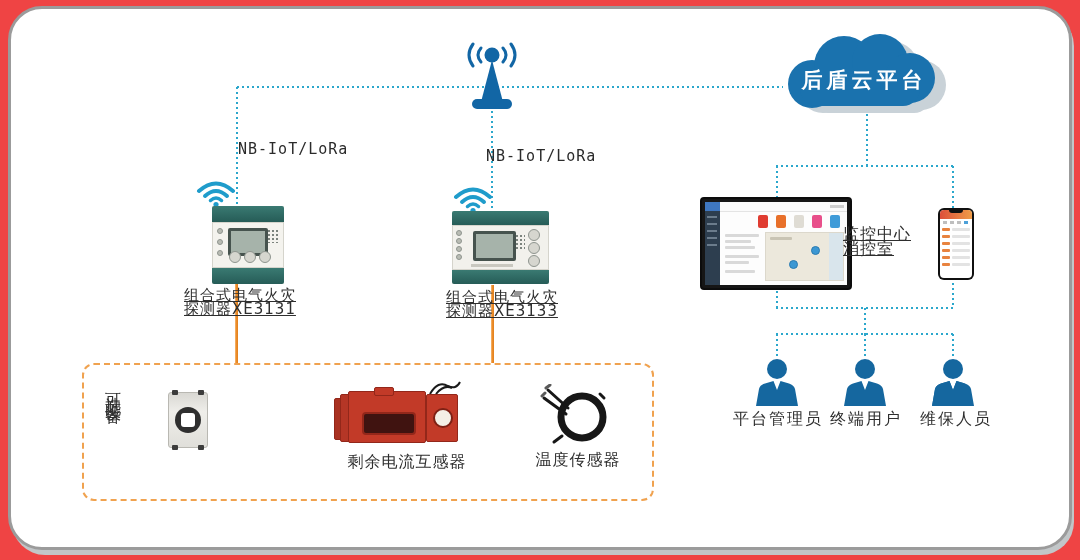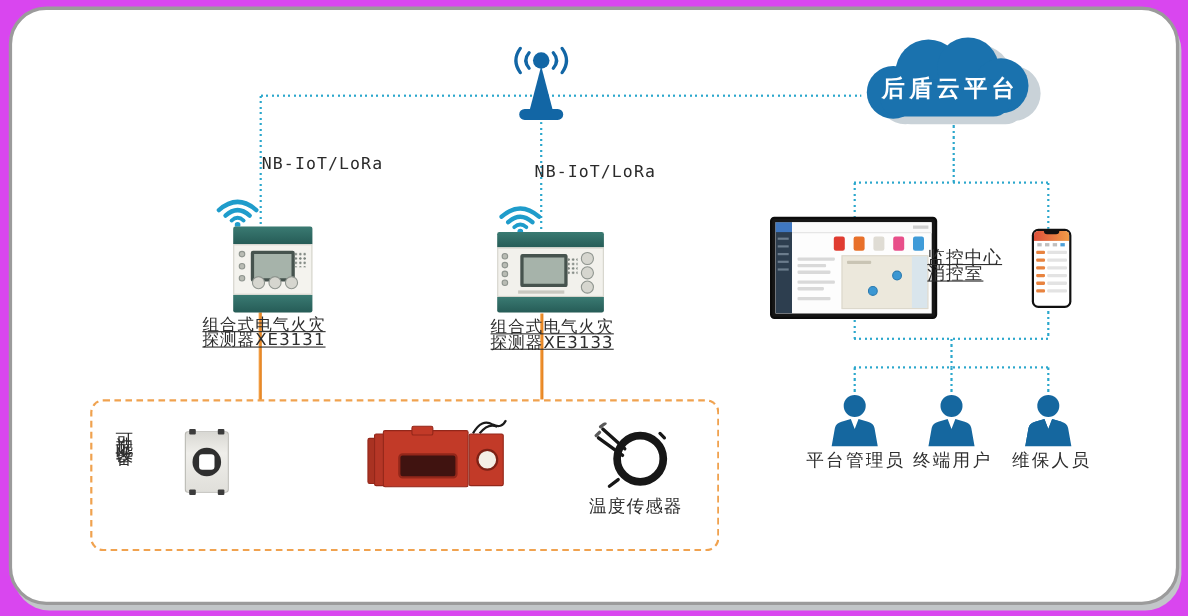--- a/index.html
+++ b/index.html
@@ -1,16 +1,16 @@
 <!DOCTYPE html>
 <html><head>
 <meta charset="utf-8">
 <style>
   html,body{margin:0;padding:0;background:#fff;}
-  .stage{position:relative;width:1080px;height:560px;background:#d946ef;overflow:hidden;
+  .stage{position:relative;width:1080px;height:560px;background:#ef4444;overflow:hidden;
          font-family:"DejaVu Sans","Liberation Sans",sans-serif;color:#333;}
   .card{position:absolute;left:8px;top:6px;width:1058px;height:538px;border:3px solid #9b9b9b;
         border-radius:34px;background:#fff;box-shadow:3px 6px 0 -1px #c2c6c8;}
   .abs{position:absolute;}
   
   .dh{height:2px;background-image:repeating-linear-gradient(90deg,#2ba7cc 0 2px,transparent 2px 5px);}
   .dv{width:2px;background-image:repeating-linear-gradient(180deg,#2ba7cc 0 2px,transparent 2px 5px);}
   
   .ov{width:3px;background:linear-gradient(90deg,#f7bd7d,#ee8f2c 40%,#e07f1d);}
   .mono{font-family:"DejaVu Sans Mono","Liberation Mono",monospace;font-size:15px;letter-spacing:1px;color:#2b2b2b;}
@@ -273,20 +273,21 @@
       <path d="M8 16 Q16 6 24 10" stroke="#1b1b1b" stroke-width="2" fill="none"></path>
     </svg>
     <div class="redblk" style="left:0px;top:12px;width:14px;height:40px;background:#a93222;"></div>
     <div class="redblk" style="left:6px;top:8px;width:16px;height:46px;background:#b53626;"></div>
     <div class="redblk" style="left:14px;top:5px;width:76px;height:50px;"></div>
     <div class="redblk" style="left:40px;top:1px;width:18px;height:7px;"></div>
     <div style="position:absolute;left:28px;top:26px;width:50px;height:19px;background:#401310;border:2px solid #93271a;border-radius:4px;"></div>
     <div class="redblk" style="left:92px;top:8px;width:30px;height:46px;"></div>
     <div style="position:absolute;left:99px;top:22px;width:16px;height:16px;border-radius:50%;background:#f4efe6;border:2px solid #7e2115;"></div>
   </div>
+  <div class="abs itemlabel" style="left:344px;top:452px;width:126px;">剩余电流互感器</div>
 
   <svg class="abs" style="left:540px;top:384px;" width="70" height="62" viewBox="0 0 70 62">
     <circle cx="42" cy="33" r="21" stroke="#171717" stroke-width="7" fill="none"></circle>
     <path d="M8 6 L28 24" stroke="#171717" stroke-width="3" stroke-linecap="round"></path>
     <path d="M4 14 L26 30" stroke="#171717" stroke-width="3" stroke-linecap="round"></path>
     <path d="M6 4 L10 1" stroke="#5a5a5a" stroke-width="3" stroke-linecap="round"></path>
     <path d="M2 12 L5 9" stroke="#5a5a5a" stroke-width="3" stroke-linecap="round"></path>
     <path d="M60 10 L64 14" stroke="#171717" stroke-width="3" stroke-linecap="round"></path>
     <path d="M22 52 L14 58" stroke="#171717" stroke-width="3" stroke-linecap="round"></path>
   </svg>

